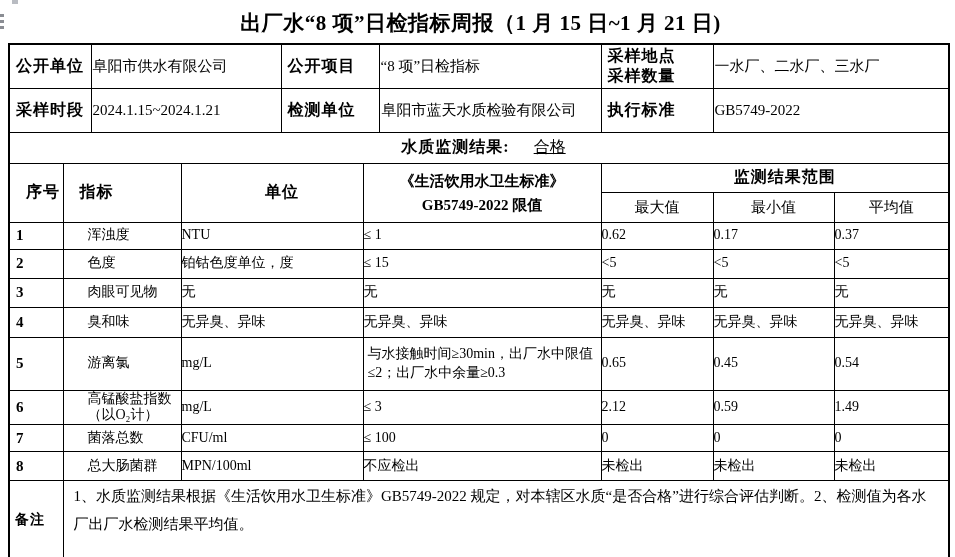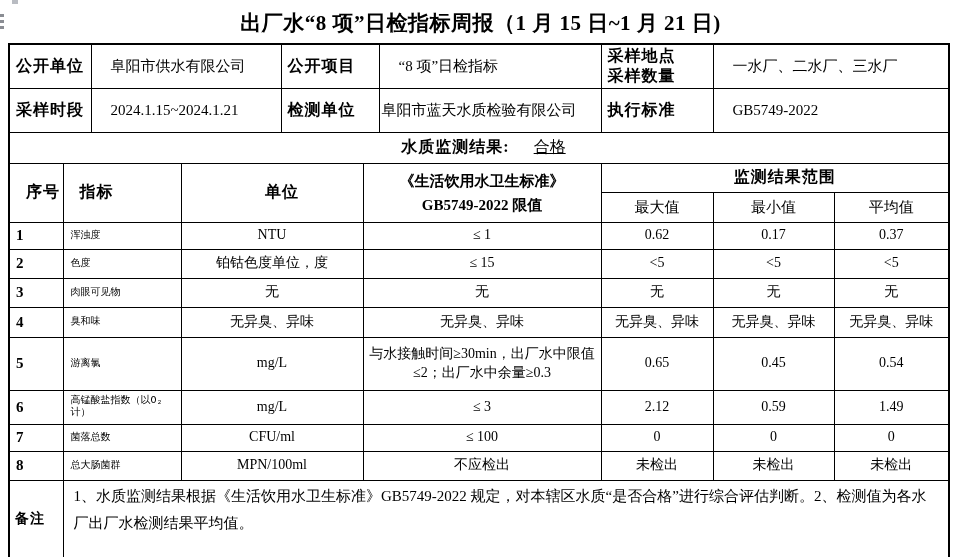--- a/index.html
+++ b/index.html
@@ -17,35 +17,35 @@
     padding-top:9px; height:34px; letter-spacing:0.5px;padding-left:6px;
   }
   table.report {
     border-collapse:collapse; table-layout:fixed;
     margin-left:8px; width:940px;
     border:2px solid #000;
   }
   td { border:1px solid #000; overflow:hidden; vertical-align:middle; padding:0; }
   
   td.lbl  { font-weight:bold; font-size:16px; padding-left:6px; letter-spacing:1px; }
-  td.val  { font-size:15px; padding-left:19px; }
+  td.val  { font-size:15px; padding-left:1px; }
   td.lbl2line div { line-height:1.25; }
   
   td.result { text-align:center; font-size:16px; }
   td.result .b { font-weight:bold; letter-spacing:1px;margin-left:9px; }
   td.result .v { margin-left:24px;text-decoration:underline; }
   
   td.hno, td.hind { font-weight:bold; font-size:16px; padding-left:16px; letter-spacing:1px; }
   td.hctr { font-weight:bold; font-size:16px; text-align:center; letter-spacing:1px;padding-left:20px; }
   td.hlimit { font-weight:bold; font-size:15px; text-align:center; line-height:1.6; }
   td.hsub { font-size:15px; text-align:center; }
   
   td.no  { font-weight:bold; font-size:15px; padding-left:6px; }
-  td.ind { font-size:10px; padding-left:7px; line-height:1.2;font-family:Liberation Mono, monospace; }
-  td.ctr { font-size:14px; text-align:center; line-height:1.3; }
+  td.ind { font-size:14px; padding-left:24px; line-height:1.2; }
+  td.ctr { font-size:14px; line-height:1.3; }
   
   td.rlbl { font-weight:bold; font-size:14px; padding-left:5px; letter-spacing:1px; }
   td.rtxt { font-size:15px; padding:2px 8px 20px 10px; line-height:1.85; vertical-align:middle; }
 </style>
 </head>
 <body>
 
 <div class="artifact-tick"></div>
 <div class="artifact-dots"></div>
 

